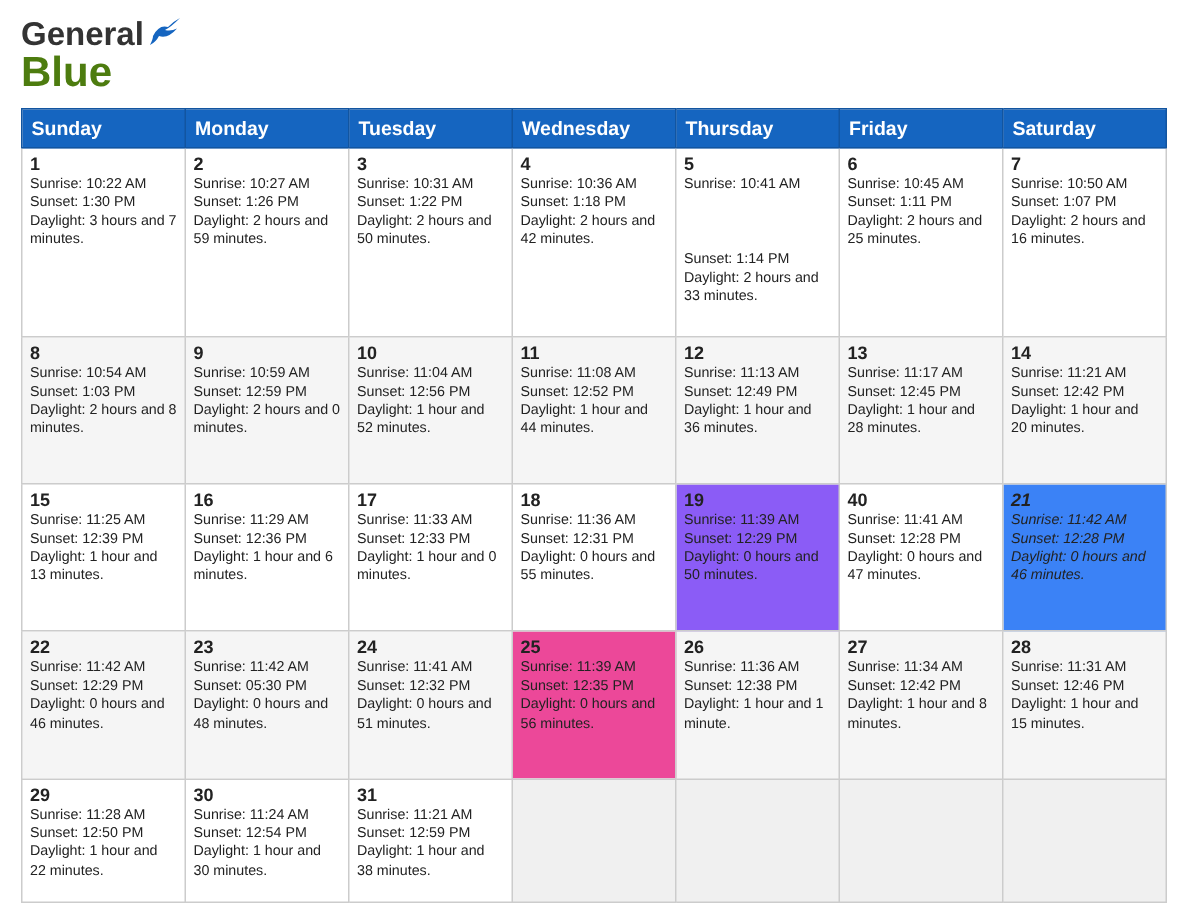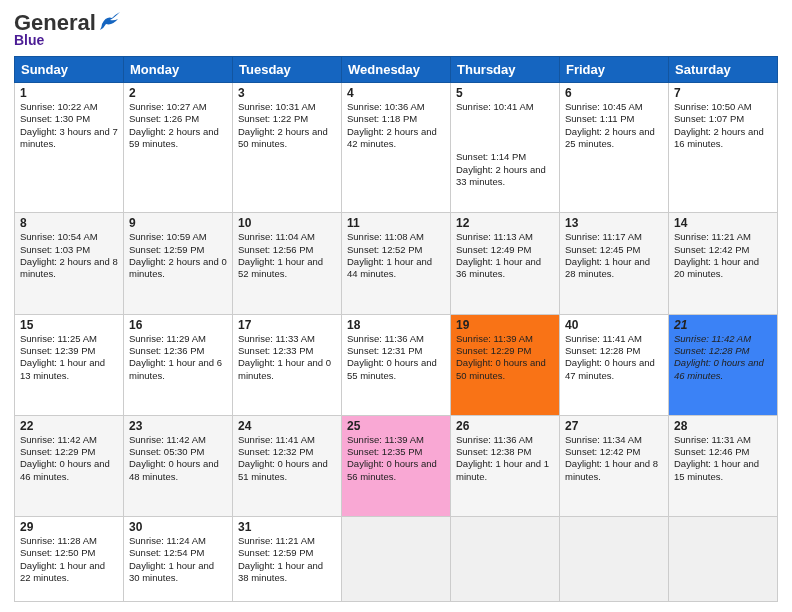--- a/index.html
+++ b/index.html
@@ -95,21 +95,21 @@
   <div class="header">
     <div class="logo">
       <div class="logo-row">
         <span style="font-size:22px;font-weight:bold;color:#333;">
           <span>General</span>
         </span>
         <svg width="22" height="18" viewBox="0 0 22 18" style="margin-left:2px;margin-top:-4px;">
           <path d="M4 12 Q8 4 14 6 Q18 2 22 0 Q16 6 12 8 Q16 9 20 7 Q14 14 8 12 Q6 16 2 18 Q4 14 4 12Z" fill="#1565c0"></path>
         </svg>
       </div>
-      <span style="font-size:14px;font-weight:bold;color:#4c1d95;margin-top:-4px;display:block;">Blue</span>
+      <span style="font-size:28px;font-weight:bold;color:#4d7c0f;margin-top:-4px;display:block;">Blue</span>
     </div>
     <div class="title-area">
       <div class="month-title"></div>
       <div class="subtitle"></div>
     </div>
   </div>
 
   <table class="calendar">
     <thead>
       <tr>
@@ -229,21 +229,21 @@
             <span style="display: block; line-height: 1.3;">Sunrise: 11:33 AM</span>
             <span style="display: block; line-height: 1.3;">Sunset: 12:33 PM</span>
             <span style="display: block; line-height: 1.3;">Daylight: 1 hour and 0 minutes.</span>
           </td>
           <td style="background: rgb(255, 255, 255);">
             <span class="day-num">18</span>
             <span style="display: block; line-height: 1.3;">Sunrise: 11:36 AM</span>
             <span style="display: block; line-height: 1.3;">Sunset: 12:31 PM</span>
             <span style="display: block; line-height: 1.3;">Daylight: 0 hours and 55 minutes.</span>
           </td>
-          <td style="background: #f97316;">
+          <td style="background: #8b5cf6;">
             <span class="day-num">19</span>
             <span style="display: block; line-height: 1.3;">Sunrise: 11:39 AM</span>
             <span style="display: block; line-height: 1.3;">Sunset: 12:29 PM</span>
             <span style="display: block; line-height: 1.3;">Daylight: 0 hours and 50 minutes.</span>
           </td>
           <td style="background: rgb(255, 255, 255);">
             <span class="day-num">40</span>
             <span style="display: block; line-height: 1.3;">Sunrise: 11:41 AM</span>
             <span style="display: block; line-height: 1.3;">Sunset: 12:28 PM</span>
             <span style="display: block; line-height: 1.3;">Daylight: 0 hours and 47 minutes.</span>
@@ -267,21 +267,21 @@
             <span style="display: block; line-height: 1.3;">Sunrise: 11:42 AM</span>
             <span style="display: block; line-height: 1.3;">Sunset: 05:30 PM</span>
             <span style="display: block; line-height: 1.3;">Daylight: 0 hours and 48 minutes.</span>
           </td>
           <td style="background: rgb(245, 245, 245);">
             <span class="day-num">24</span>
             <span style="display: block; line-height: 1.3;">Sunrise: 11:41 AM</span>
             <span style="display: block; line-height: 1.3;">Sunset: 12:32 PM</span>
             <span style="display: block; line-height: 1.3;">Daylight: 0 hours and 51 minutes.</span>
           </td>
-          <td style="background: #f9a8d4;">
+          <td style="background: #ec4899;">
             <span class="day-num">25</span>
             <span style="display: block; line-height: 1.3;">Sunrise: 11:39 AM</span>
             <span style="display: block; line-height: 1.3;">Sunset: 12:35 PM</span>
             <span style="display: block; line-height: 1.3;">Daylight: 0 hours and 56 minutes.</span>
           </td>
           <td style="background: rgb(245, 245, 245);">
             <span class="day-num">26</span>
             <span style="display: block; line-height: 1.3;">Sunrise: 11:36 AM</span>
             <span style="display: block; line-height: 1.3;">Sunset: 12:38 PM</span>
             <span style="display: block; line-height: 1.3;">Daylight: 1 hour and 1 minute.</span>

